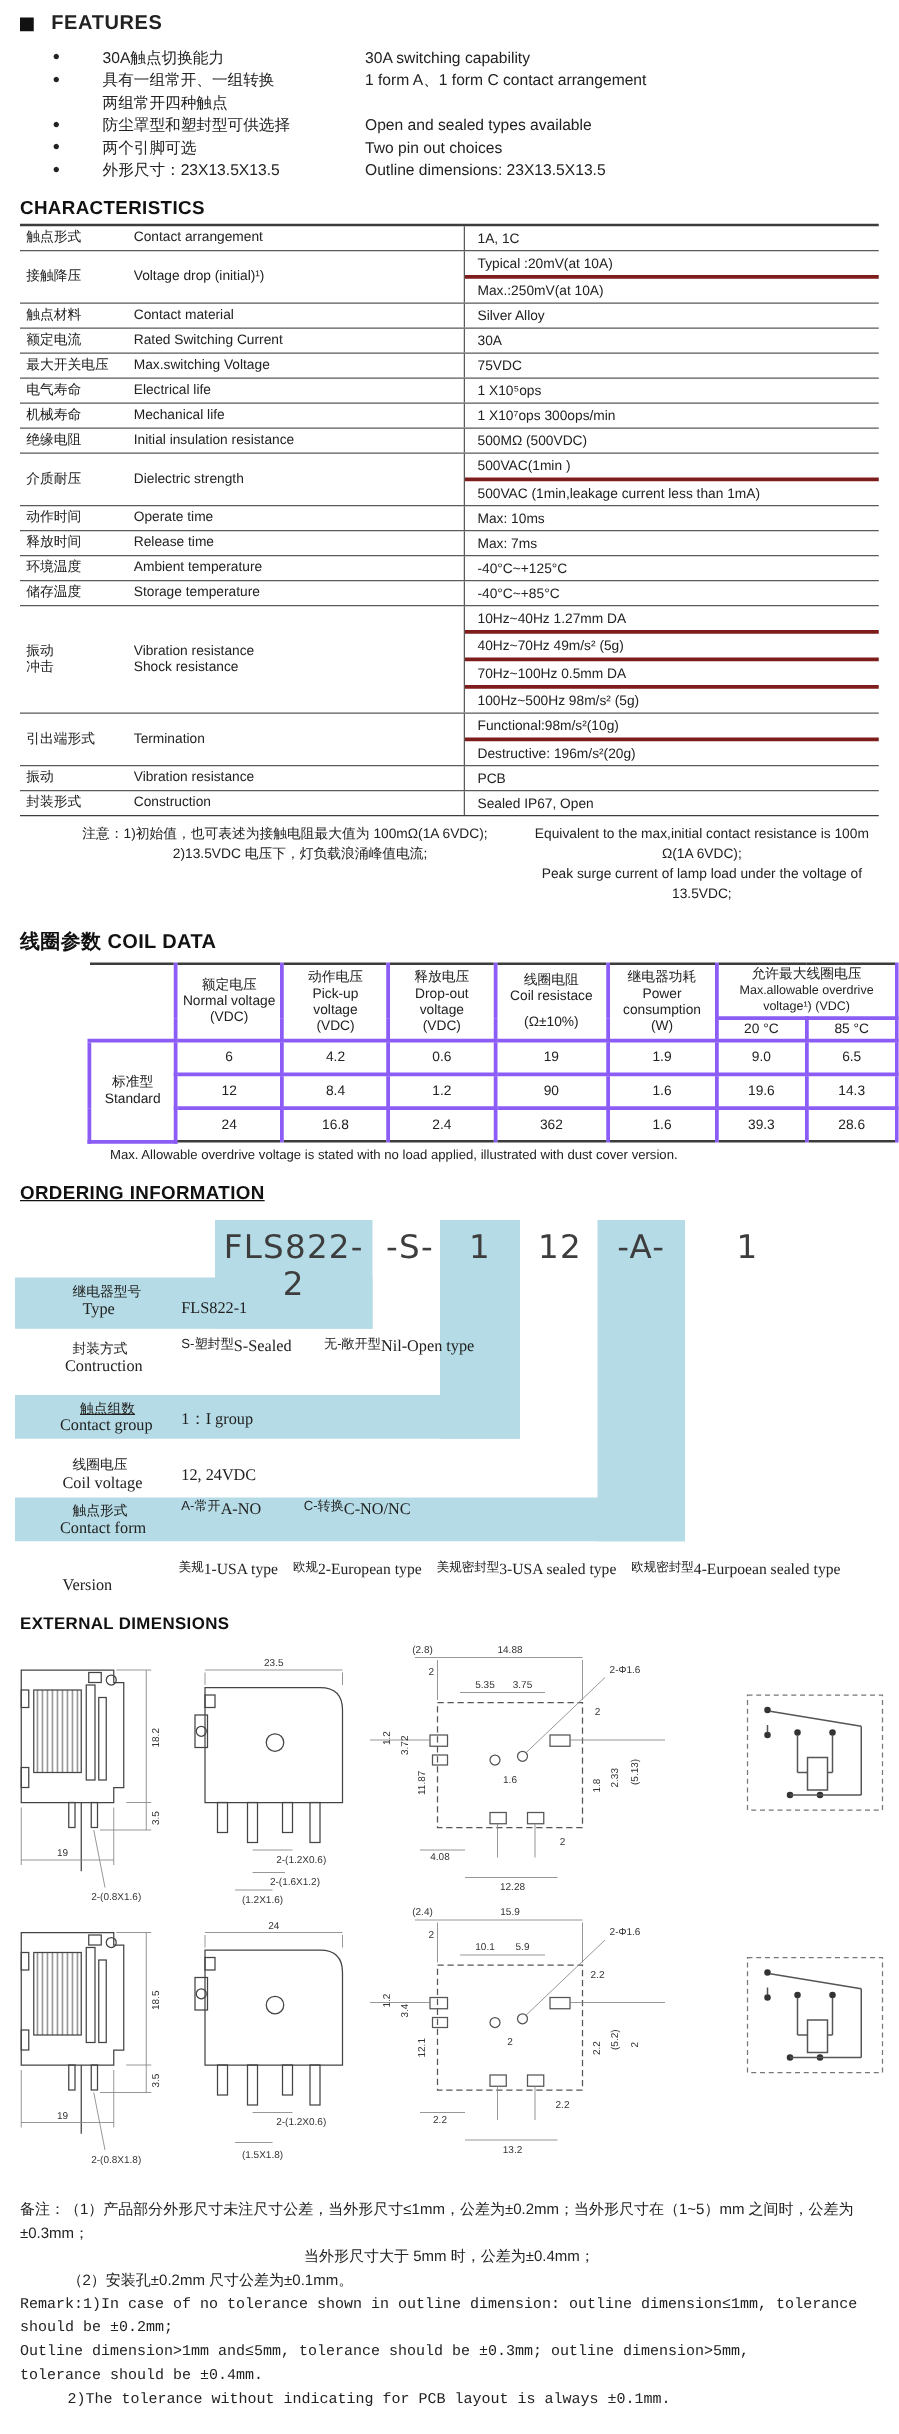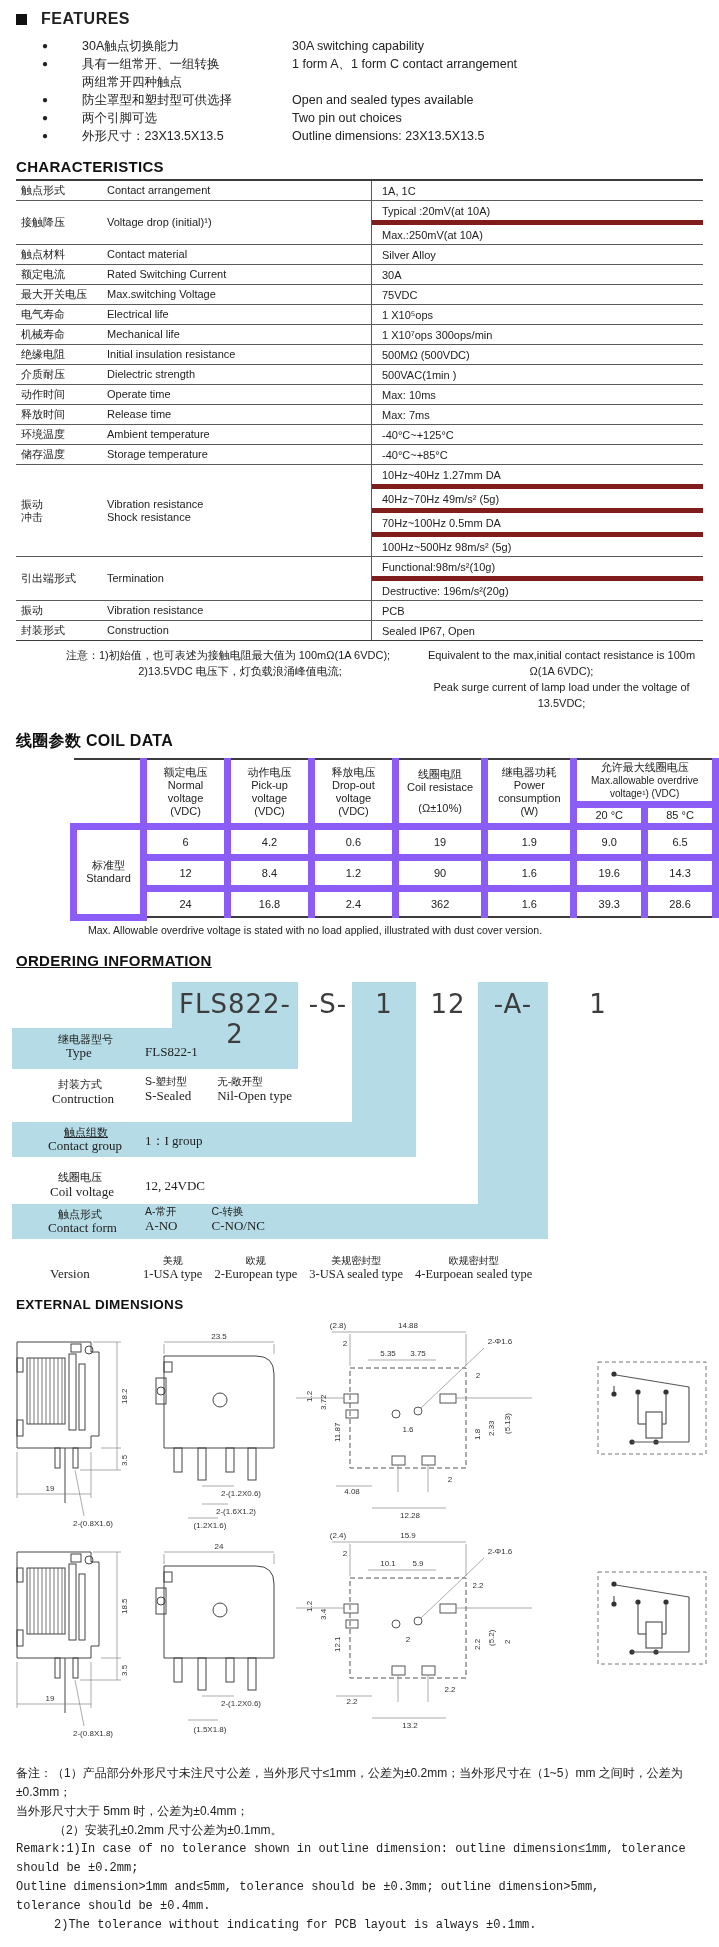--- a/index.html
+++ b/index.html
@@ -14,56 +14,56 @@
   .feat-cn{width:210px;padding-left:26px;}
   .feat-en{flex:1;}
   .feat-cn2{margin-left:82px;font-size:12.5px;line-height:16px;}
   
   .ctable{margin:3px 16px 0 16px;border-top:2px solid #3c3c3c;border-bottom:1px solid #3c3c3c;}
   .crow{display:flex;border-bottom:1px solid #5a5a5a;align-items:stretch;}
   .crow:last-child{border-bottom:none;}
   .ccn{width:86px;font-size:11px;display:flex;flex-direction:column;justify-content:center;padding-left:5px;line-height:13px;}
   .cen{width:264px;font-size:11px;display:flex;flex-direction:column;justify-content:center;line-height:13px;}
   .cvals{flex:1;border-left:1px solid #5a5a5a;display:flex;flex-direction:column;}
-  .cval{height:19px;display:flex;align-items:center;padding-left:10px;font-size:11px;border-bottom:5px solid #7f1d1d;}
+  .cval{height:19px;display:flex;align-items:center;padding-left:10px;font-size:11px;border-bottom:3px solid #7f1d1d;}
   .cval:last-child{border-bottom:none;}
   .cnotes{display:flex;font-size:11px;margin:6px 16px 0 36px;line-height:16px;text-align:center;}
   .cnotes .cnl{width:384px;}
   .cnotes .cnl .ind{margin-left:24px;}
   .cnotes .cnr{flex:1;}
   
   .coiltable{border-collapse:collapse;margin:6px 0 0 70px;font-size:11px;}
-  .coiltable th,.coiltable td{border:7px solid #8b5cf6;font-weight:normal;text-align:center;padding:1px 4px;line-height:13px;}
+  .coiltable th,.coiltable td{border:3px solid #8b5cf6;font-weight:normal;text-align:center;padding:1px 4px;line-height:13px;}
   .coiltable{border-top:2px solid #3c3c3c;}
   .coiltable tr:first-child th{border-top:2px solid #3c3c3c;}
   .coiltable tr:last-child td,.coiltable tr:last-child th{border-bottom:2px solid #3c3c3c;}
   .coiltable .blankcell{border-top:none;border-left:none;background:#fff;}
   .coiltable td{height:22px;}
   .coil-foot{font-size:10.5px;margin:3px 0 0 88px;}
   
   .ordering{position:relative;height:322px;margin-top:4px;}
   .blue{position:absolute;background:#b5dce6;}
   .ord-code{position:absolute;font-family:"DejaVu Sans",sans-serif;font-size:26px;color:#3d3d3d;letter-spacing:1px;text-align:center;top:16px;}
   .ord-lab-cn{position:absolute;font-size:11px;color:#222;}
   .ord-lab-en{position:absolute;font-size:13px;font-family:"Liberation Serif",serif;color:#222;}
   .ord-val{position:absolute;font-size:13px;font-family:"Liberation Serif",serif;color:#222;}
   .opt-grid{position:absolute;display:flex;gap:26px;}
-  .opt{display:flex;flex-direction:column;}
+  .opt{display:flex;flex-direction:row;}
   .opt .o-cn{font-size:10.5px;line-height:13px;}
   .opt .o-en{font-size:13px;font-family:"Liberation Serif",serif;line-height:15px;}
   .ver-grid{position:absolute;display:flex;gap:12px;}
   .ver-grid .opt .o-cn{text-align:center;font-size:10px;}
   .ver-grid .opt .o-en{font-size:12.5px;}
   
   .dims{position:relative;height:438px;margin-top:2px;}
   .dims svg{position:absolute;}
   .dimtext{font-size:8px;fill:#333;font-family:"Liberation Sans",sans-serif;}
   
   .remarks{margin:10px 16px 0 16px;font-size:12px;line-height:19px;}
-  .remarks .rcn2{margin-left:0;}
+  .remarks .rcn2{margin-left:0;text-align:center;}
   .remarks .rcn3{margin-left:38px;}
   .remarks .ren{font-family:Liberation Mono, monospace;}
   .remarks .ren4{margin-left:38px;}
 </style>
 </head>
 <body>
 
 <div class="feat-head">
   <div class="feat-sq"></div>
   <div class="feat-title">FEATURES</div>
@@ -190,20 +190,21 @@
   </div>
   <div class="crow">
     <div class="ccn">
         <div>介质耐压</div>
       </div>
     <div class="cen">
         <div>Dielectric strength</div>
       </div>
     <div class="cvals">
       <div class="cval">500VAC(1min )</div>
+      <div class="cval">500VAC (1min,leakage current less than 1mA)</div>
     </div>
   </div>
   <div class="crow">
     <div class="ccn">
         <div>动作时间</div>
       </div>
     <div class="cen">
         <div>Operate time</div>
       </div>
     <div class="cvals">

